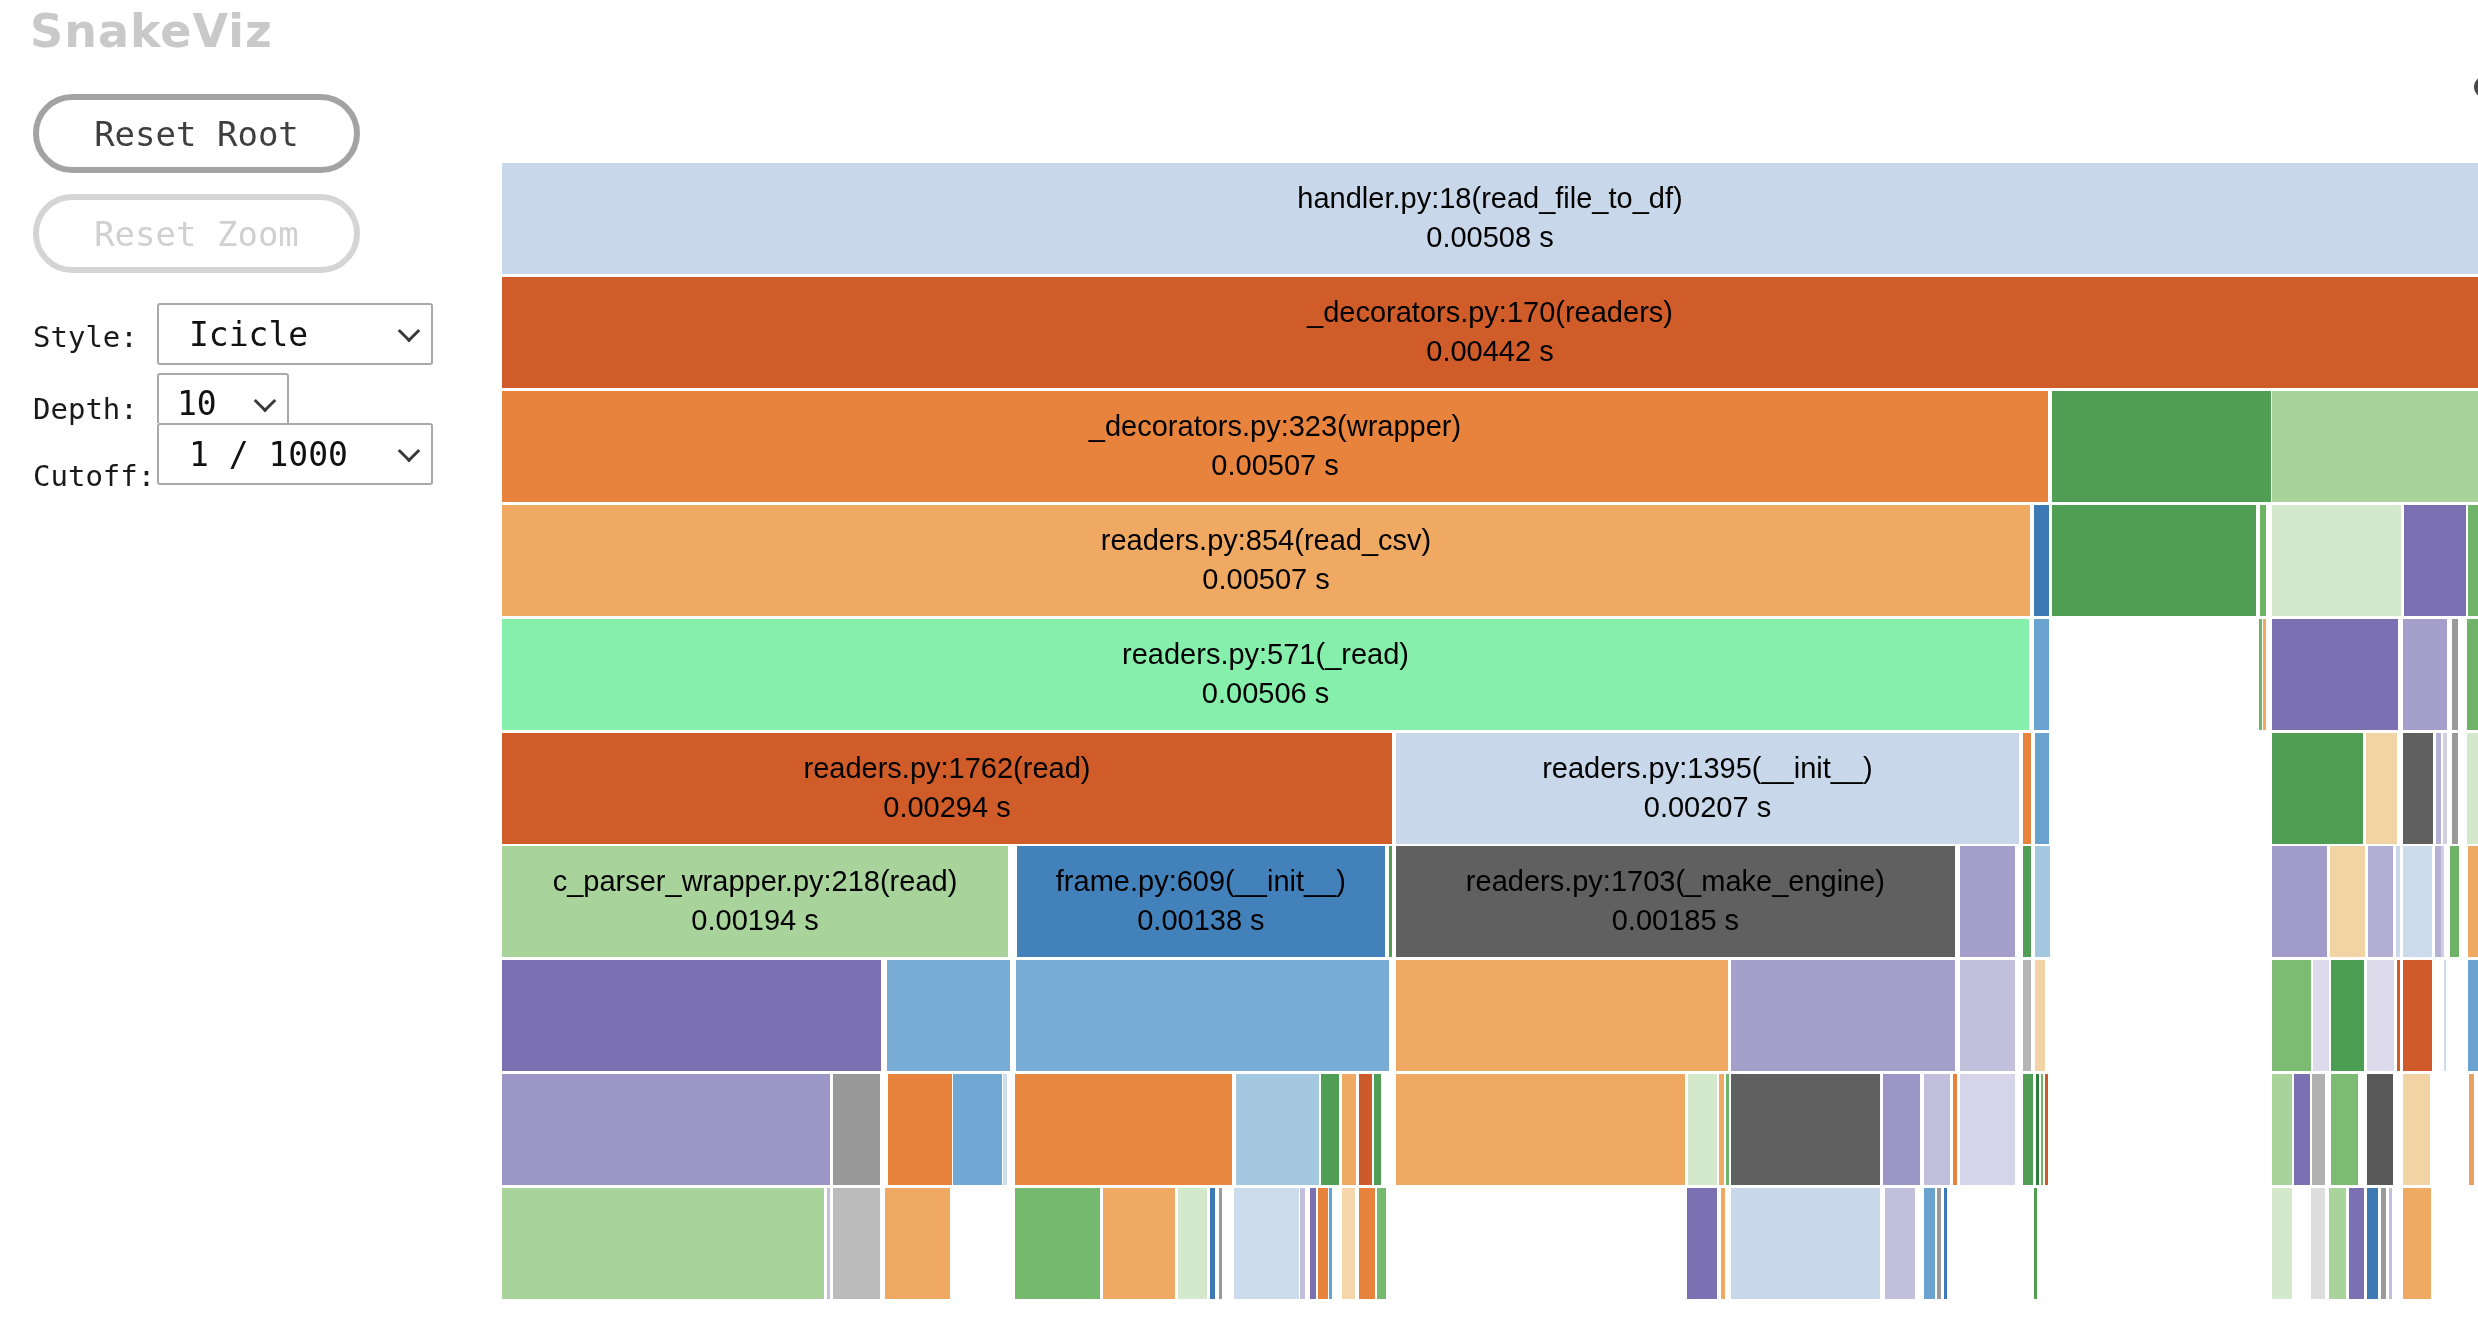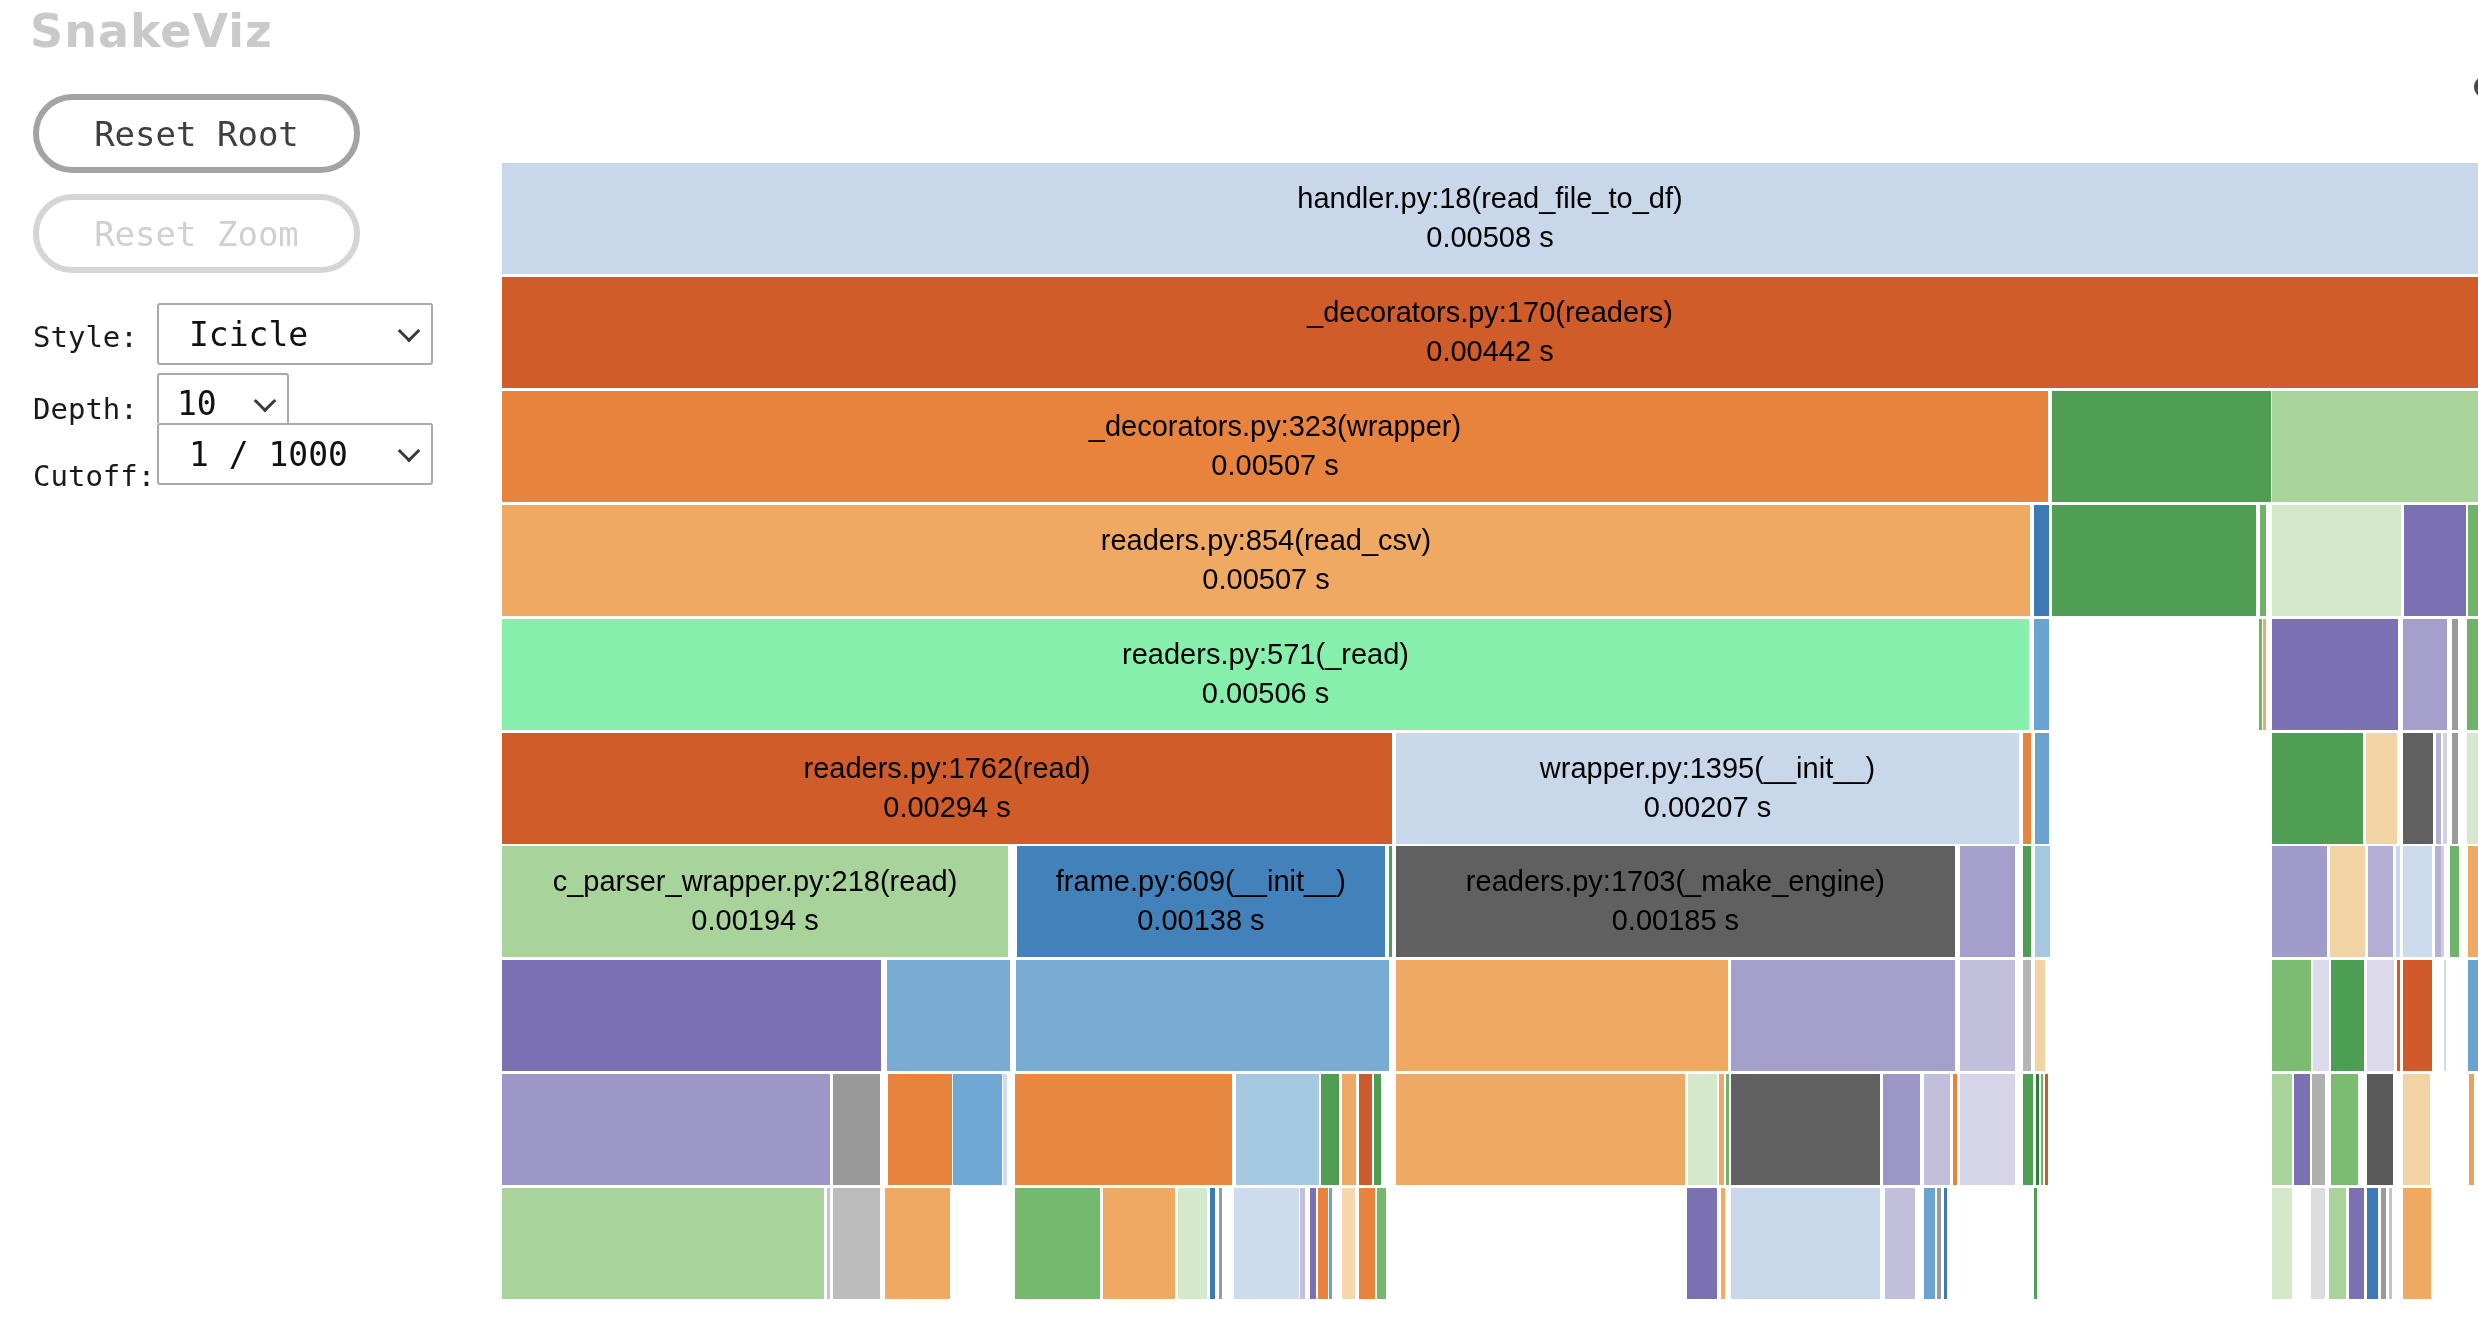--- a/index.html
+++ b/index.html
@@ -117,21 +117,21 @@
         <div class="cell" style="left: 96.2%; width: 2.23%; background: rgb(165, 160, 203);"></div>
         <div class="cell" style="left: 98.68%; width: 0.3%; background: rgb(154, 154, 154);"></div>
         <div class="cell" style="left: 99.44%; width: 0.56%; background: rgb(111, 179, 104);"></div>
       </div>
       <div class="row" style="top: 570px; height: 111px;">
         <div class="cell" title="readers.py:1762(read)" style="left: 0%; width: 45.04%; background: rgb(207, 92, 41);">
           <div class="cell-label">readers.py:1762(read)</div>
           <div class="cell-time">0.00294 s</div>
         </div>
         <div class="cell" title="readers.py:1395(__init__)" style="left: 45.24%; width: 31.53%; background: rgb(200, 216, 234);">
-          <div class="cell-label">wrapper.py:1395(__init__)</div>
+          <div class="cell-label">readers.py:1395(__init__)</div>
           <div class="cell-time">0.00207 s</div>
         </div>
         <div class="cell" style="left: 76.97%; width: 0.4%; background: rgb(232, 131, 62);"></div>
         <div class="cell" style="left: 77.58%; width: 0.71%; background: rgb(106, 163, 207);"></div>
         <div class="cell" style="left: 89.57%; width: 4.6%; background: rgb(79, 158, 83);"></div>
         <div class="cell" style="left: 94.33%; width: 1.57%; background: rgb(242, 211, 164);"></div>
         <div class="cell" style="left: 96.2%; width: 1.52%; background: rgb(96, 96, 96);"></div>
         <div class="cell" style="left: 97.87%; width: 0.25%; background: rgb(181, 177, 213);"></div>
         <div class="cell" style="left: 98.23%; width: 0.2%; background: rgb(208, 207, 228);"></div>
         <div class="cell" style="left: 98.68%; width: 0.3%; background: rgb(154, 154, 154);"></div>

